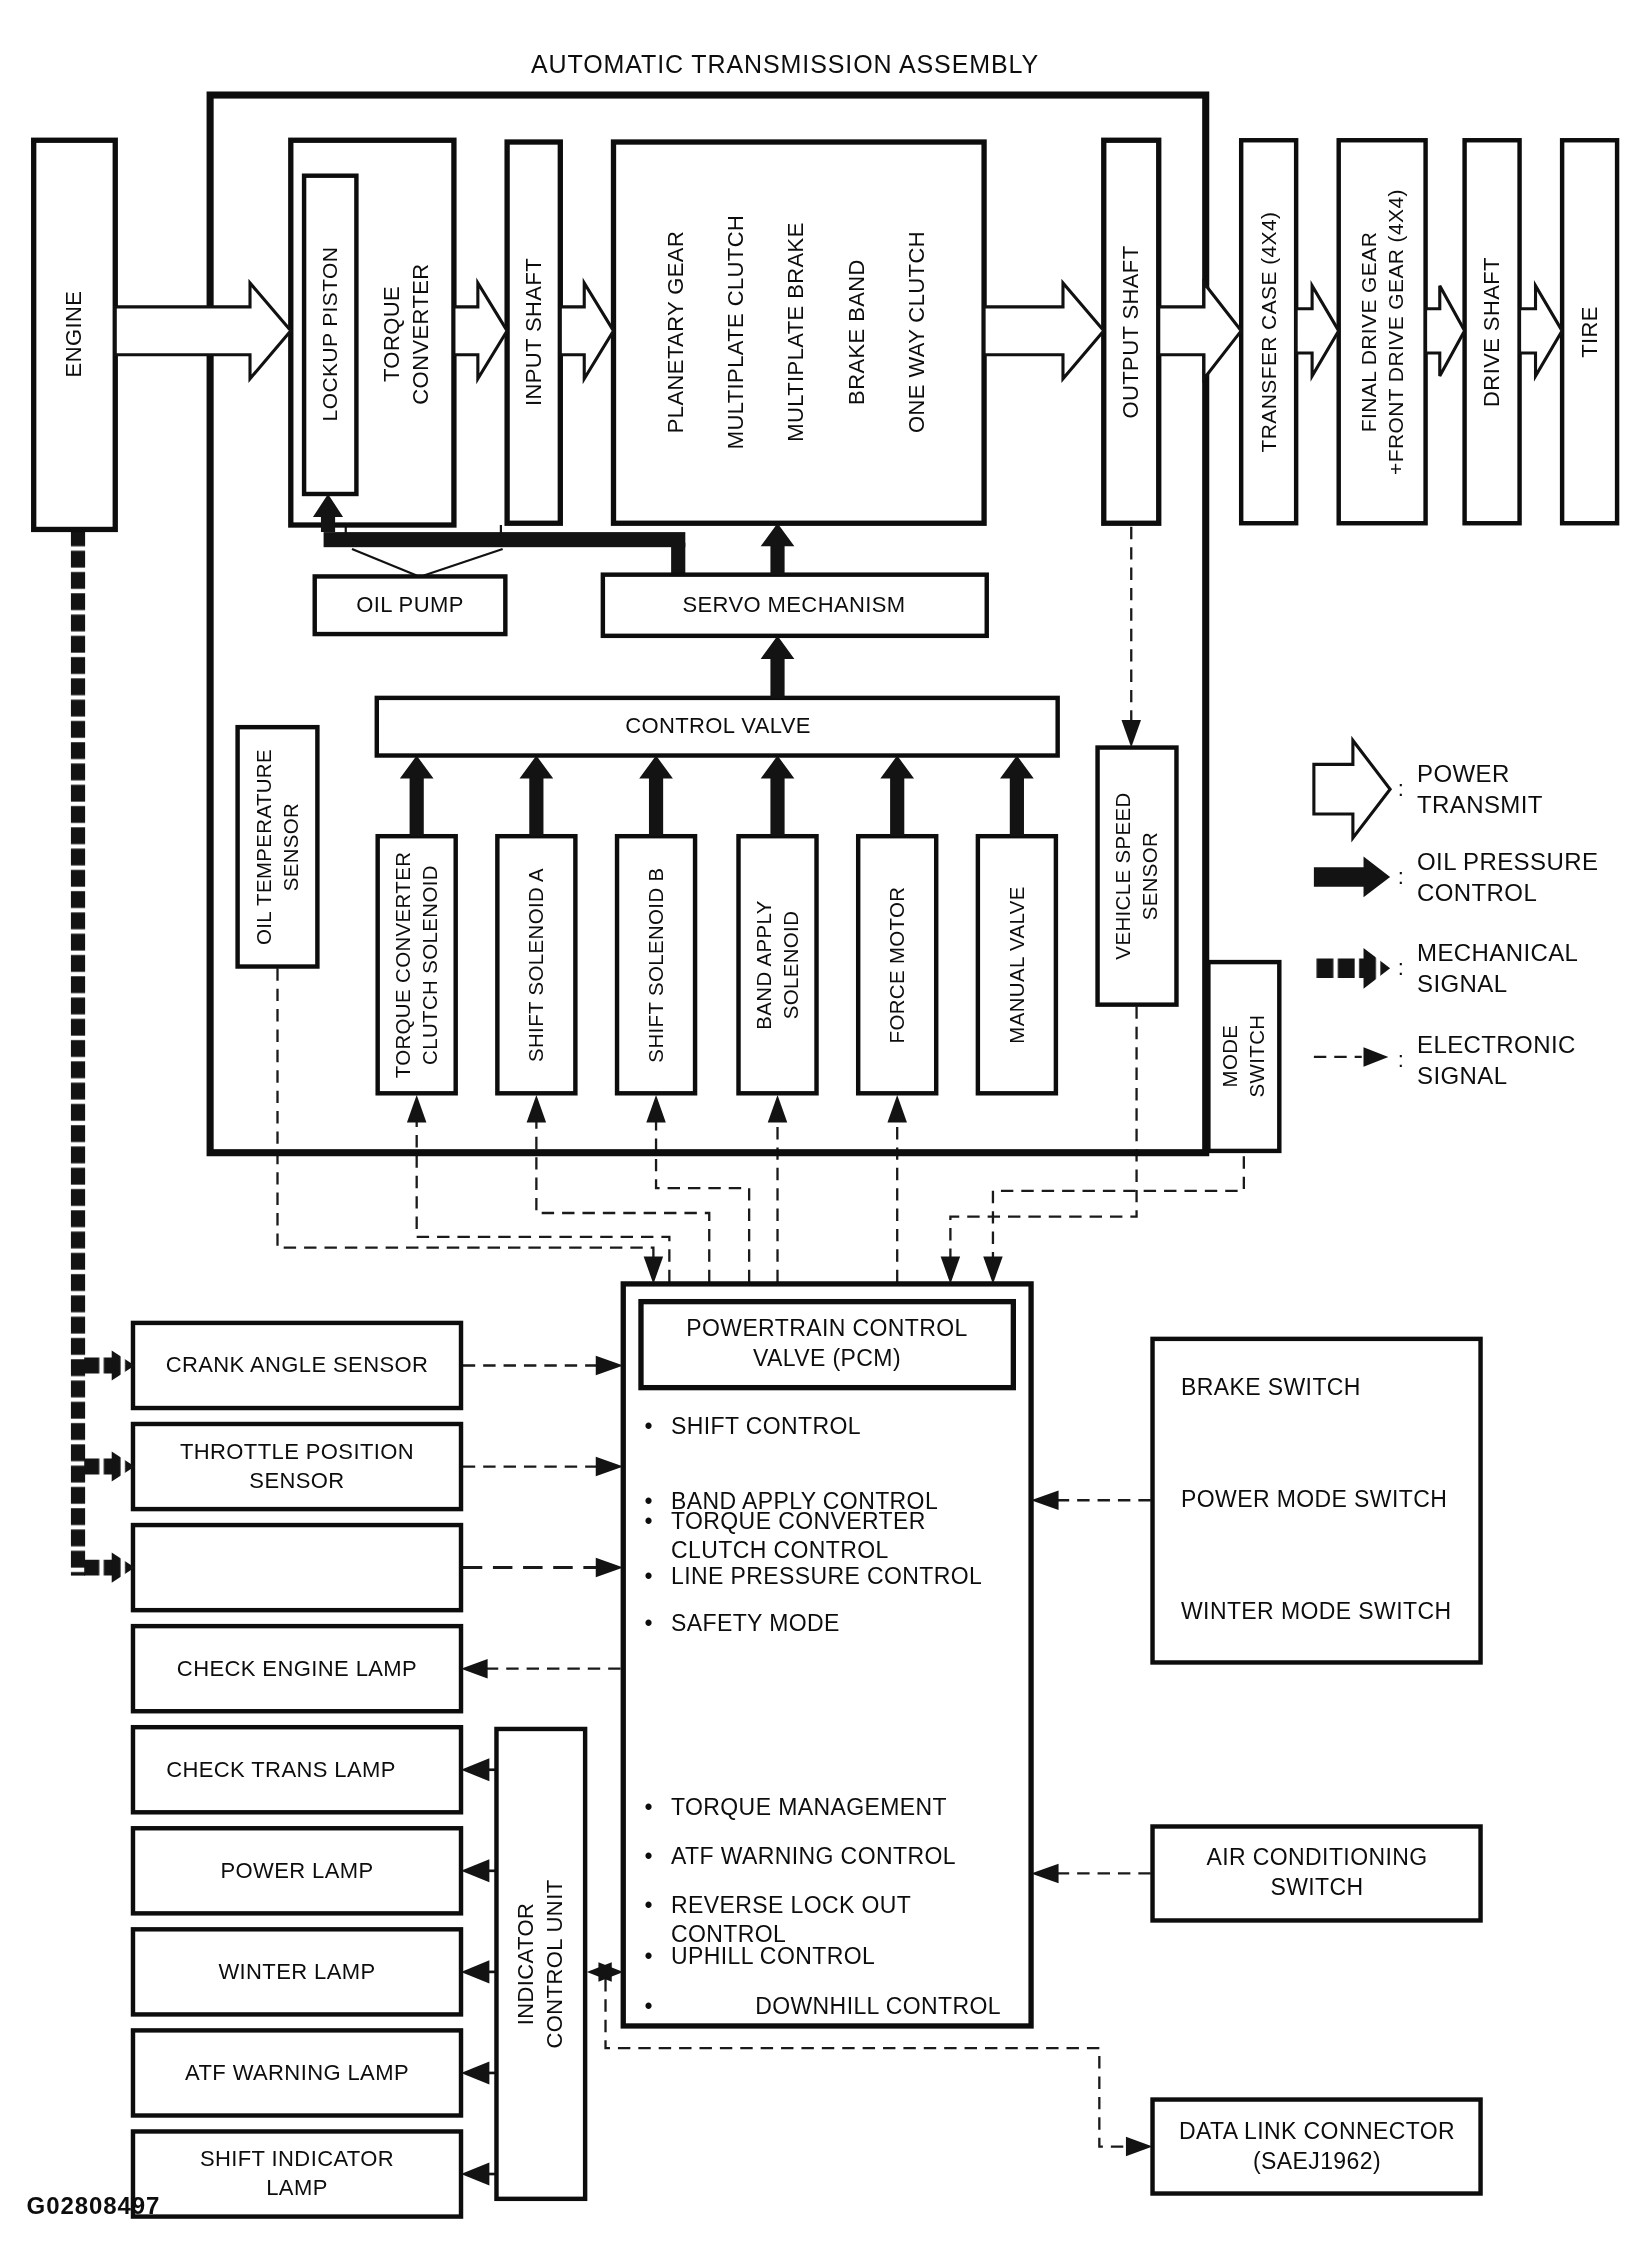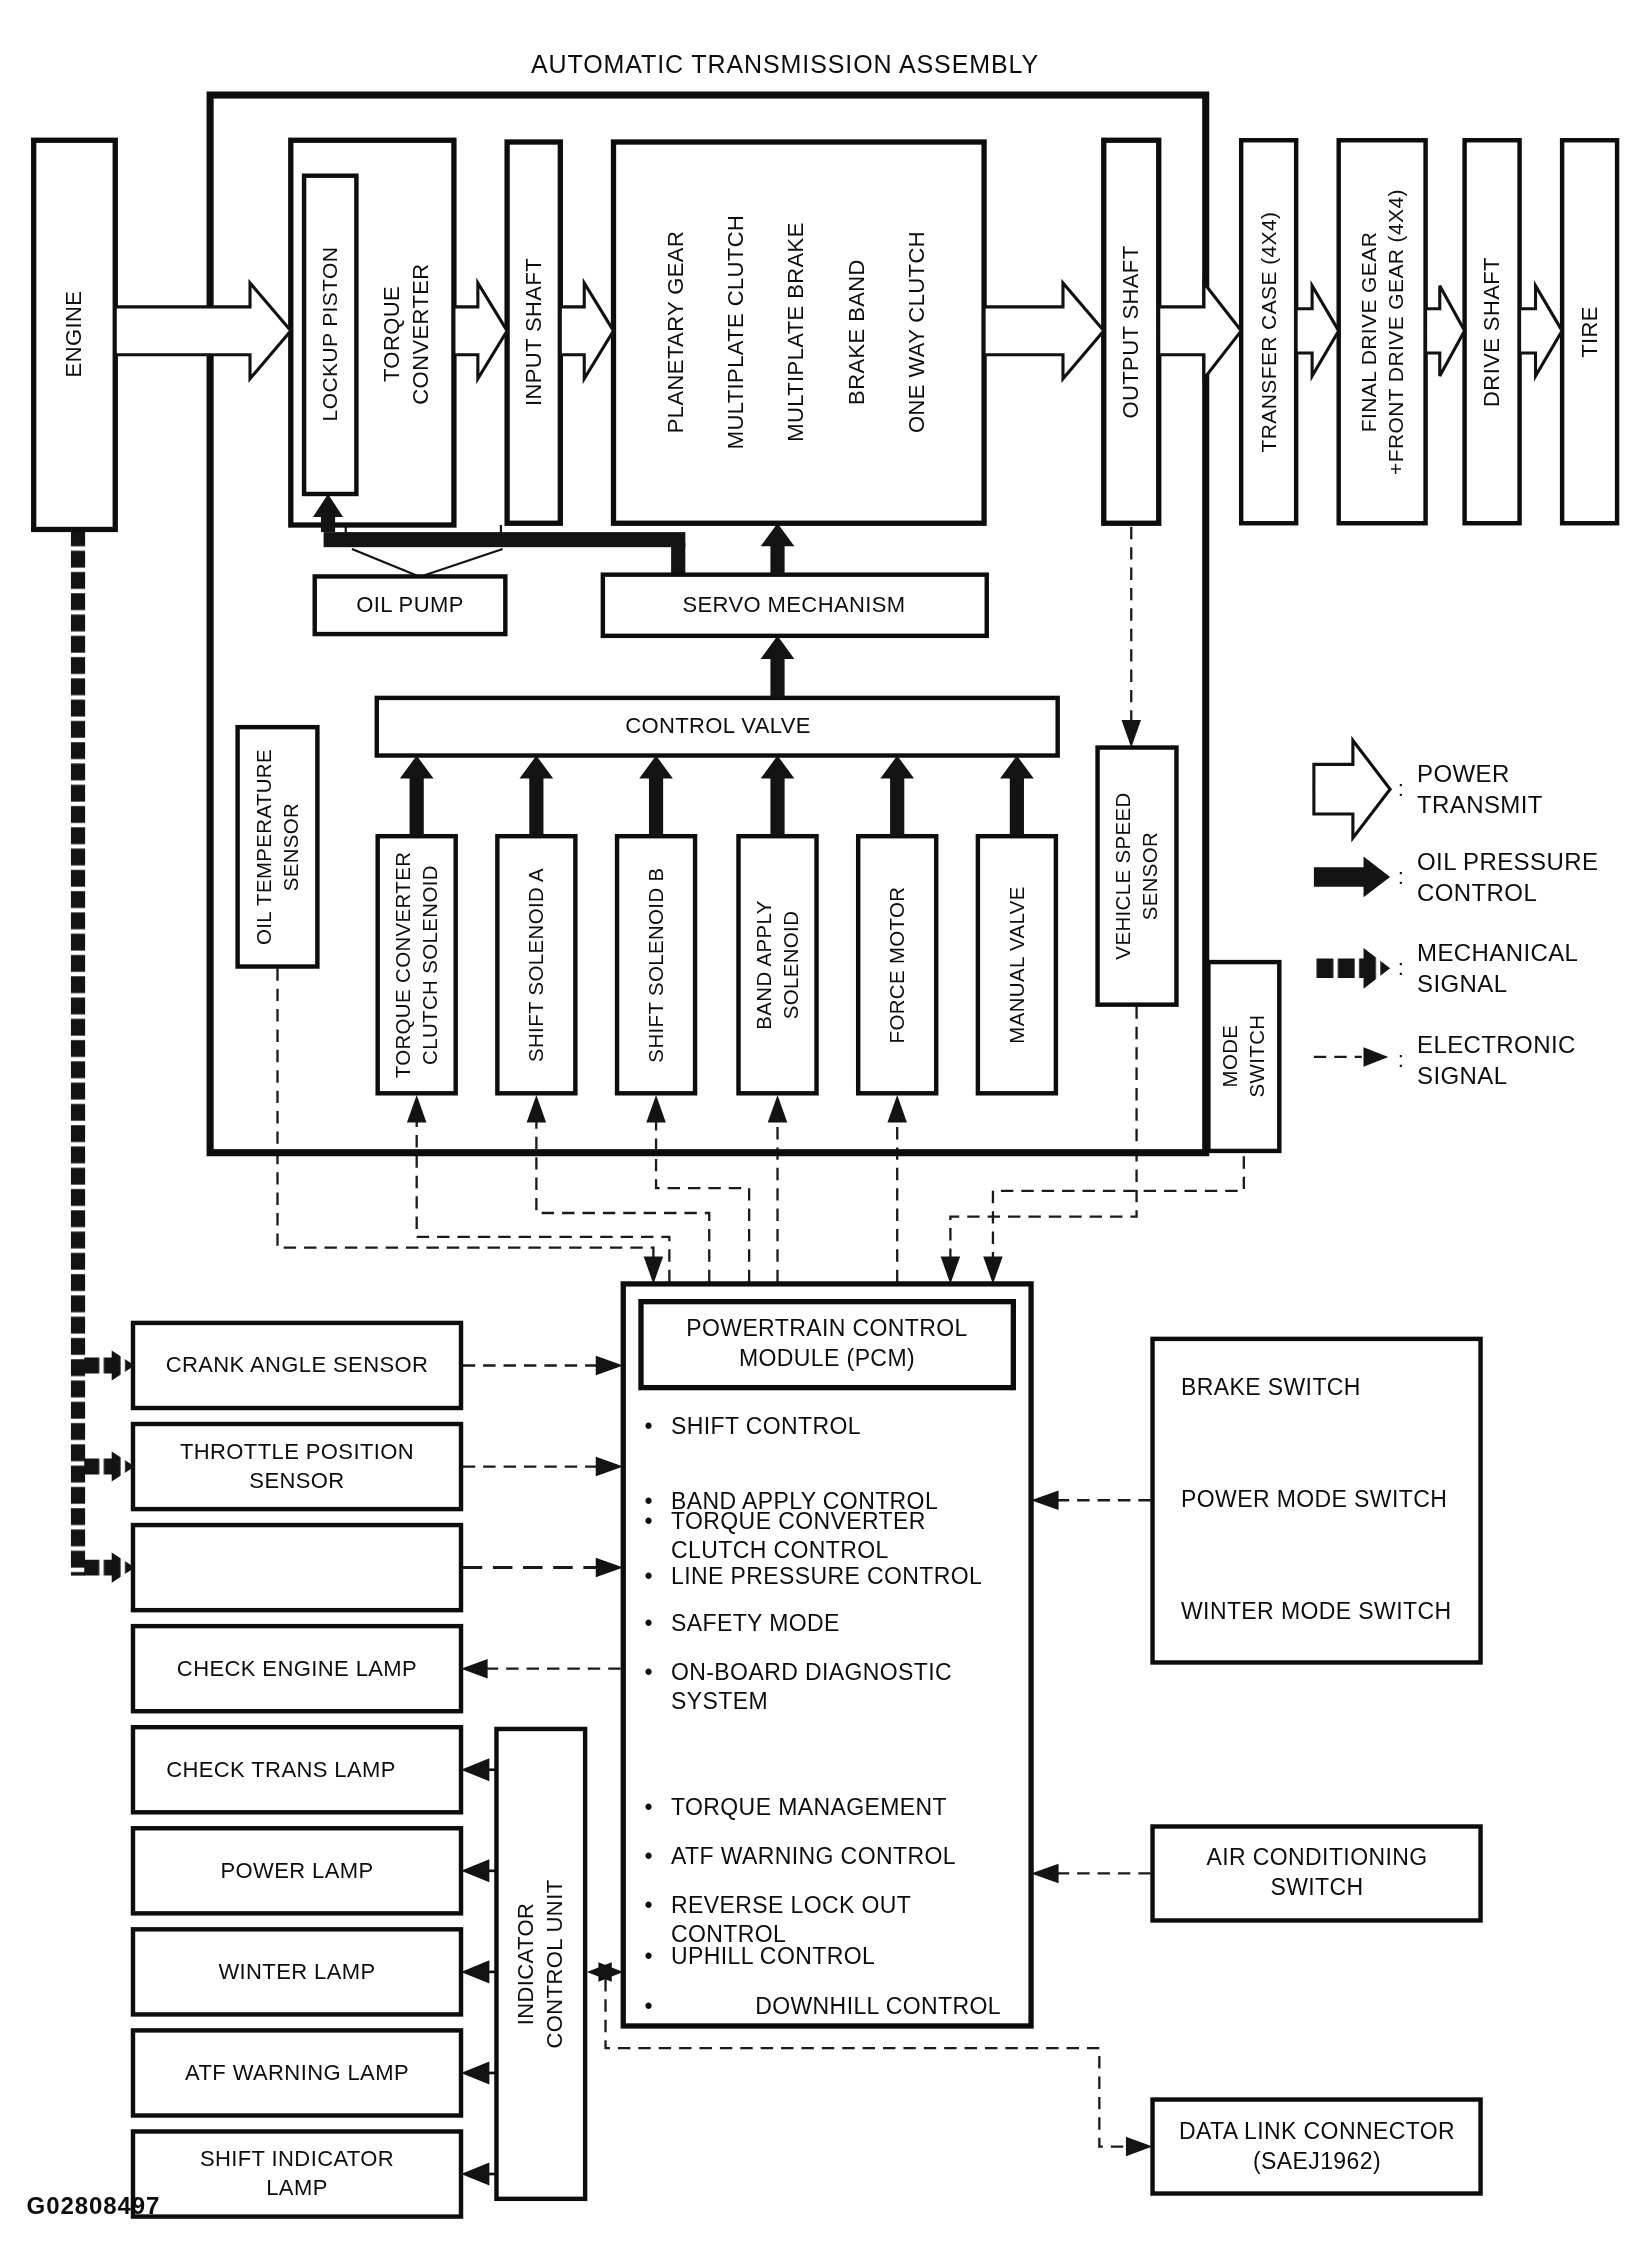--- a/index.html
+++ b/index.html
@@ -216,27 +216,26 @@
 
 <div class="lbl" style="left:1401px;top:789px;">:</div>
 <div class="lgd" style="left:1417px;top:789px;"><span>POWER</span><br><span>TRANSMIT</span></div>
 <div class="lbl" style="left:1401px;top:877px;">:</div>
 <div class="lgd" style="left:1417px;top:877px;"><span>OIL PRESSURE</span><br><span>CONTROL</span></div>
 <div class="lbl" style="left:1401px;top:968px;">:</div>
 <div class="lgd" style="left:1417px;top:968px;"><span>MECHANICAL</span><br><span>SIGNAL</span></div>
 <div class="lbl" style="left:1401px;top:1060px;">:</div>
 <div class="lgd" style="left:1417px;top:1060px;"><span>ELECTRONIC</span><br><span>SIGNAL</span></div>
 
-<div class="lbl t26" style="left:827px;top:1344px;"><span>POWERTRAIN CONTROL</span><br><span>MODULE (PCM)</span></div>
+<div class="lbl t26" style="left:827px;top:1344px;"><span>POWERTRAIN CONTROL</span><br><span>VALVE (PCM)</span></div>
 <div class="pcm-item" style="top:1412px;">SHIFT CONTROL</div>
 <div class="pcm-item" style="top:1487px;">BAND APPLY CONTROL</div>
 <div class="pcm-item" style="top:1507px;width:319px;">TORQUE CONVERTER CLUTCH CONTROL</div>
 <div class="pcm-item" style="top:1562px;">LINE PRESSURE CONTROL</div>
 <div class="pcm-item" style="top:1609px;">SAFETY MODE</div>
-<div class="pcm-item" style="top:1658px;width:293px;">ON-BOARD DIAGNOSTIC SYSTEM</div>
 <div class="pcm-item" style="top:1793px;">TORQUE MANAGEMENT</div>
 <div class="pcm-item" style="top:1842px;">ATF WARNING CONTROL</div>
 <div class="pcm-item" style="top:1891px;">REVERSE LOCK OUT CONTROL</div>
 <div class="pcm-item" style="top:1942px;">UPHILL CONTROL</div>
 <div class="pcm-item" style="top:1992px;text-align:right;">DOWNHILL CONTROL</div>
 
 <div class="lbl" style="left:297px;top:1365px;">CRANK ANGLE SENSOR</div>
 <div class="lbl" style="left:297px;top:1467px;"><span>THROTTLE POSITION</span><br><span>SENSOR</span></div>
 <div class="lbl" style="left:297px;top:1669px;">CHECK ENGINE LAMP</div>
 <div class="lbl" style="left:281px;top:1770px;">CHECK TRANS LAMP</div>

